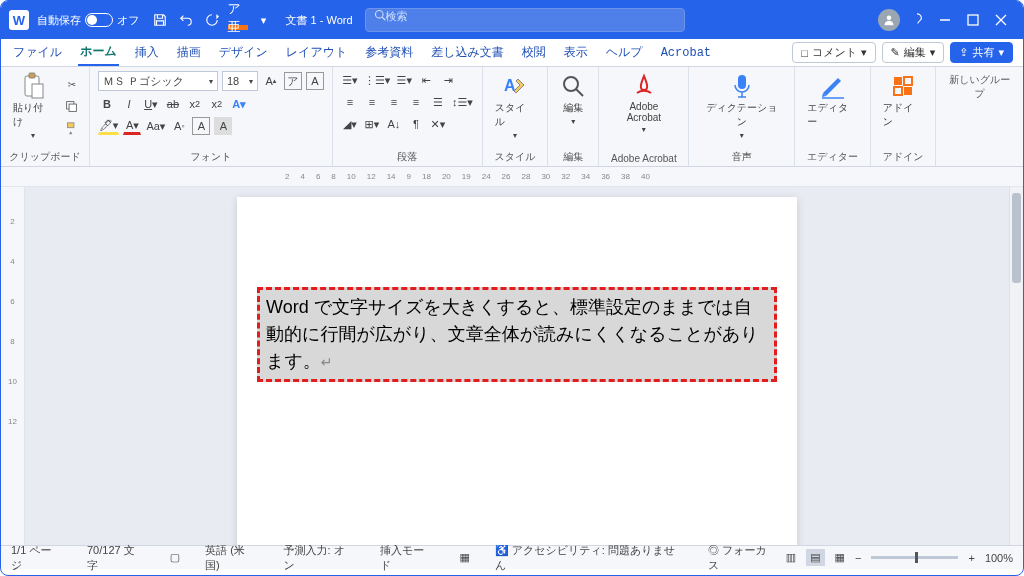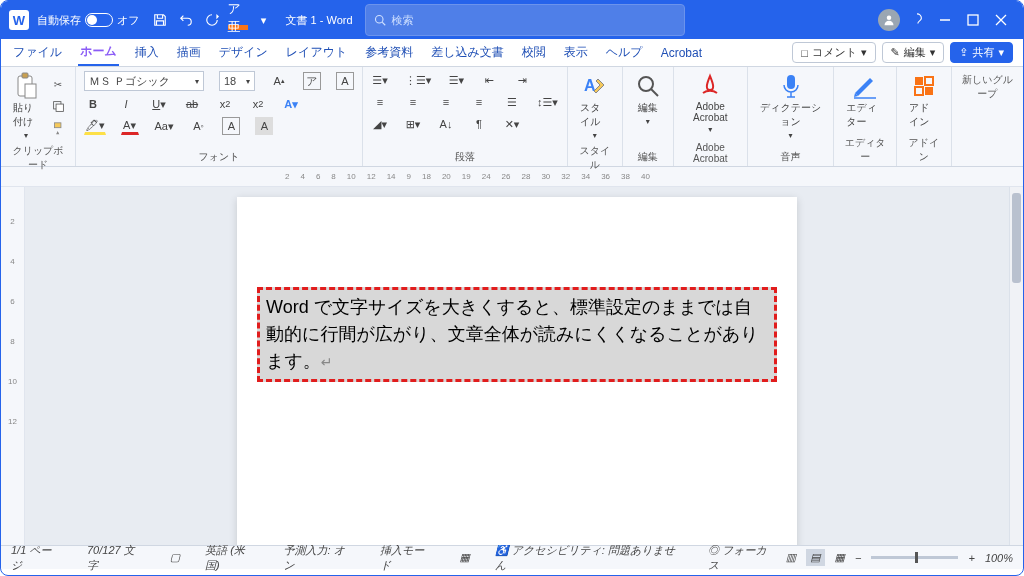--- a/index.html
+++ b/index.html
@@ -5,55 +5,55 @@
 * { margin:0; padding:0; box-sizing:border-box; font-family:"Yu Gothic UI","Meiryo",sans-serif; }
 body { background:#fff; width:1024px; height:576px; overflow:hidden; border:1px solid #2563eb; border-radius:8px; }
 .titlebar { background:#2563eb; height:38px; display:flex; align-items:center; color:#fff; font-size:11px; padding:0 8px; }
 .titlebar .wlogo { width:20px; height:20px; background:#fff; color:#2563eb; border-radius:3px; display:flex; align-items:center; justify-content:center; font-weight:bold; font-size:13px; margin-right:8px; }
 .titlebar .autosave { display:flex; align-items:flex-start; gap:4px; margin-right:10px; }
 .titlebar .toggle { width:28px; height:14px; border:1px solid #fff; border-radius:7px; display:flex; align-items:center; padding:1px; }
 .titlebar .toggle-knob { width:10px; height:10px; background:#fff; border-radius:50%; }
 .titlebar .qicon { width:20px; height:20px; display:flex; align-items:center; justify-content:center; cursor:pointer; }
 .titlebar .qicons { display:flex; gap:6px; margin-right:12px; }
 .titlebar .doctitle { margin-right:12px; }
-.titlebar .search { flex:0 0 320px; height:32px; background:#4f7fe8; border:1px solid #6b93ec; border-radius:4px; display:flex; align-items:center; padding:0 8px; gap:6px; color:#cfe0ff; }
+.titlebar .search { flex:0 0 320px; height:24px; background:#4f7fe8; border:1px solid #6b93ec; border-radius:4px; display:flex; align-items:flex-start; padding:0 8px; color:#cfe0ff; }
 .titlebar .spacer { flex:1; }
 .titlebar .rbtn { width:28px; height:28px; display:flex; align-items:center; justify-content:center; cursor:pointer; }
 .titlebar .avatar { width:22px; height:22px; border-radius:50%; background:#9aa6b2; display:flex; align-items:center; justify-content:center; }
 .tabbar { height:28px; background:#fff; border-bottom:1px solid #d0d7e2; display:flex; align-items:center; padding:0 10px; font-size:12px; color:#1f4fb5; gap:14px; }
-.tabbar .tab { cursor:pointer; padding:4px 2px; }
-.tabbar .tab.active { font-weight:bold; border-bottom:2px solid #2563eb; color:#8b5cf6;text-align:right; }
+.tabbar .tab { cursor:pointer; padding:4px 2px;font-family:Liberation Mono, monospace; }
+.tabbar .tab.active { font-weight:bold; border-bottom:2px solid #2563eb; color:#0f766e;text-align:right; }
 .tabbar .right { margin-left:auto; display:flex; gap:6px; }
 .pill { border:1px solid #bfc8d6; border-radius:4px; padding:2px 8px; font-size:11px; color:#333; display:flex; align-items:center; gap:4px; cursor:pointer; }
 .pill.share { background:#2563eb; color:#fff; border-color:#2563eb; }
 .ribbon { height:100px; background:#f5f7fb; border-bottom:1px solid #d0d7e2; display:flex; font-size:10px; color:#444; }
 .rgroup { border-right:1px solid #dbe1ea; padding:4px 8px 2px; display:flex; flex-direction:column; }
 .rgroup .body { flex:1; display:flex; align-items:flex-start; gap:6px; }
 .rgroup .lbl { text-align:center; font-size:10px; color:#555; padding-top:2px; }
 .vbtn { display:flex; flex-direction:column; align-items:center; gap:2px; cursor:pointer; padding:2px 4px; }
 .vbtn .ic { width:26px; height:26px; display:flex; align-items:center; justify-content:center; }
 .minibtn { width:18px; height:18px; display:flex; align-items:center; justify-content:center; cursor:pointer; color:#555; }
 .fontsel { border:1px solid #bfc8d6; background:#fff; height:20px; font-size:11px; padding:0 4px; display:flex; align-items:center; min-width:120px; cursor:pointer; justify-content:space-between; }
 .fsize { border:1px solid #bfc8d6; background:#fff; height:20px; width:36px; font-size:11px; padding:0 4px; display:flex; align-items:center; cursor:pointer; justify-content:space-between; }
-.row { display:flex; gap:15px; align-items:center; }
+.row { display:flex; gap:4px; align-items:center; }
 .fmtbtn { min-width:18px; height:18px; display:flex; align-items:center; justify-content:center; cursor:pointer; border:1px solid transparent; font-size:11px; }
 .ruler-area { display:flex; height:20px; background:#f5f7fb; border-bottom:1px solid #e0e5ee; }
 .vruler-col { width:24px; }
 .hruler { flex:1; position:relative; font-size:8px; color:#888; padding-left:260px; display:flex; align-items:center; gap:11px; overflow:hidden; }
 .workspace { display:flex; height:358px; background:#e8ecf2; }
 .vruler { width:24px; background:#f5f7fb; border-right:1px solid #e0e5ee; font-size:8px; color:#888; display:flex; flex-direction:column; align-items:center; padding-top:10px; gap:10px; }
 .canvas { flex:1; overflow:auto; position:relative; display:flex; justify-content:center; padding-top:10px; }
 .page { width:560px; background:#fff; box-shadow:0 2px 8px rgba(0,0,0,.15); padding:90px 20px 40px 20px; min-height:500px; }
 .highlight-box { border:3px dashed #e11d1d; padding:4px 6px; margin-bottom:12px; background:#d8d8d8; }
 .doc-text { font-size:18px; line-height:1.5; color:#000; font-family:"MS PGothic","Yu Gothic",sans-serif; }
 .doc-text2 { font-size:18px; line-height:2.1; color:#000; font-family:"MS PGothic","Yu Gothic",sans-serif; }
 .para-mark { color:#888; font-size:14px; }
 .scrollbar { width:14px; background:#f0f2f6; border-left:1px solid #dbe1ea; position:relative; }
 .scrollbar .thumb { position:absolute; top:6px; left:2px; right:2px; height:90px; background:#b9c1cf; border-radius:3px; }
-.statusbar { height:24px; background:#f5f7fb; border-top:1px solid #d0d7e2; display:flex; align-items:center; font-size:11px; color:#444; padding:0 10px; gap:25px;font-style:italic; }
+.statusbar { height:24px; background:#f5f7fb; border-top:1px solid #d0d7e2; display:flex; align-items:center; font-size:11px; color:#444; padding:0 10px; gap:25px; }
 .statusbar .right { margin-left:auto; display:flex; align-items:center; gap:10px; }
 .zoom-slider { width:90px; height:3px; background:#bfc8d6; position:relative; }
 .zoom-slider .zthumb { position:absolute; left:44px; top:-4px; width:3px; height:11px; background:#555; }
 svg { display:block; }
 </style>
 </head>
 <body>
 
 <div class="titlebar">
   <div class="wlogo">W</div>

